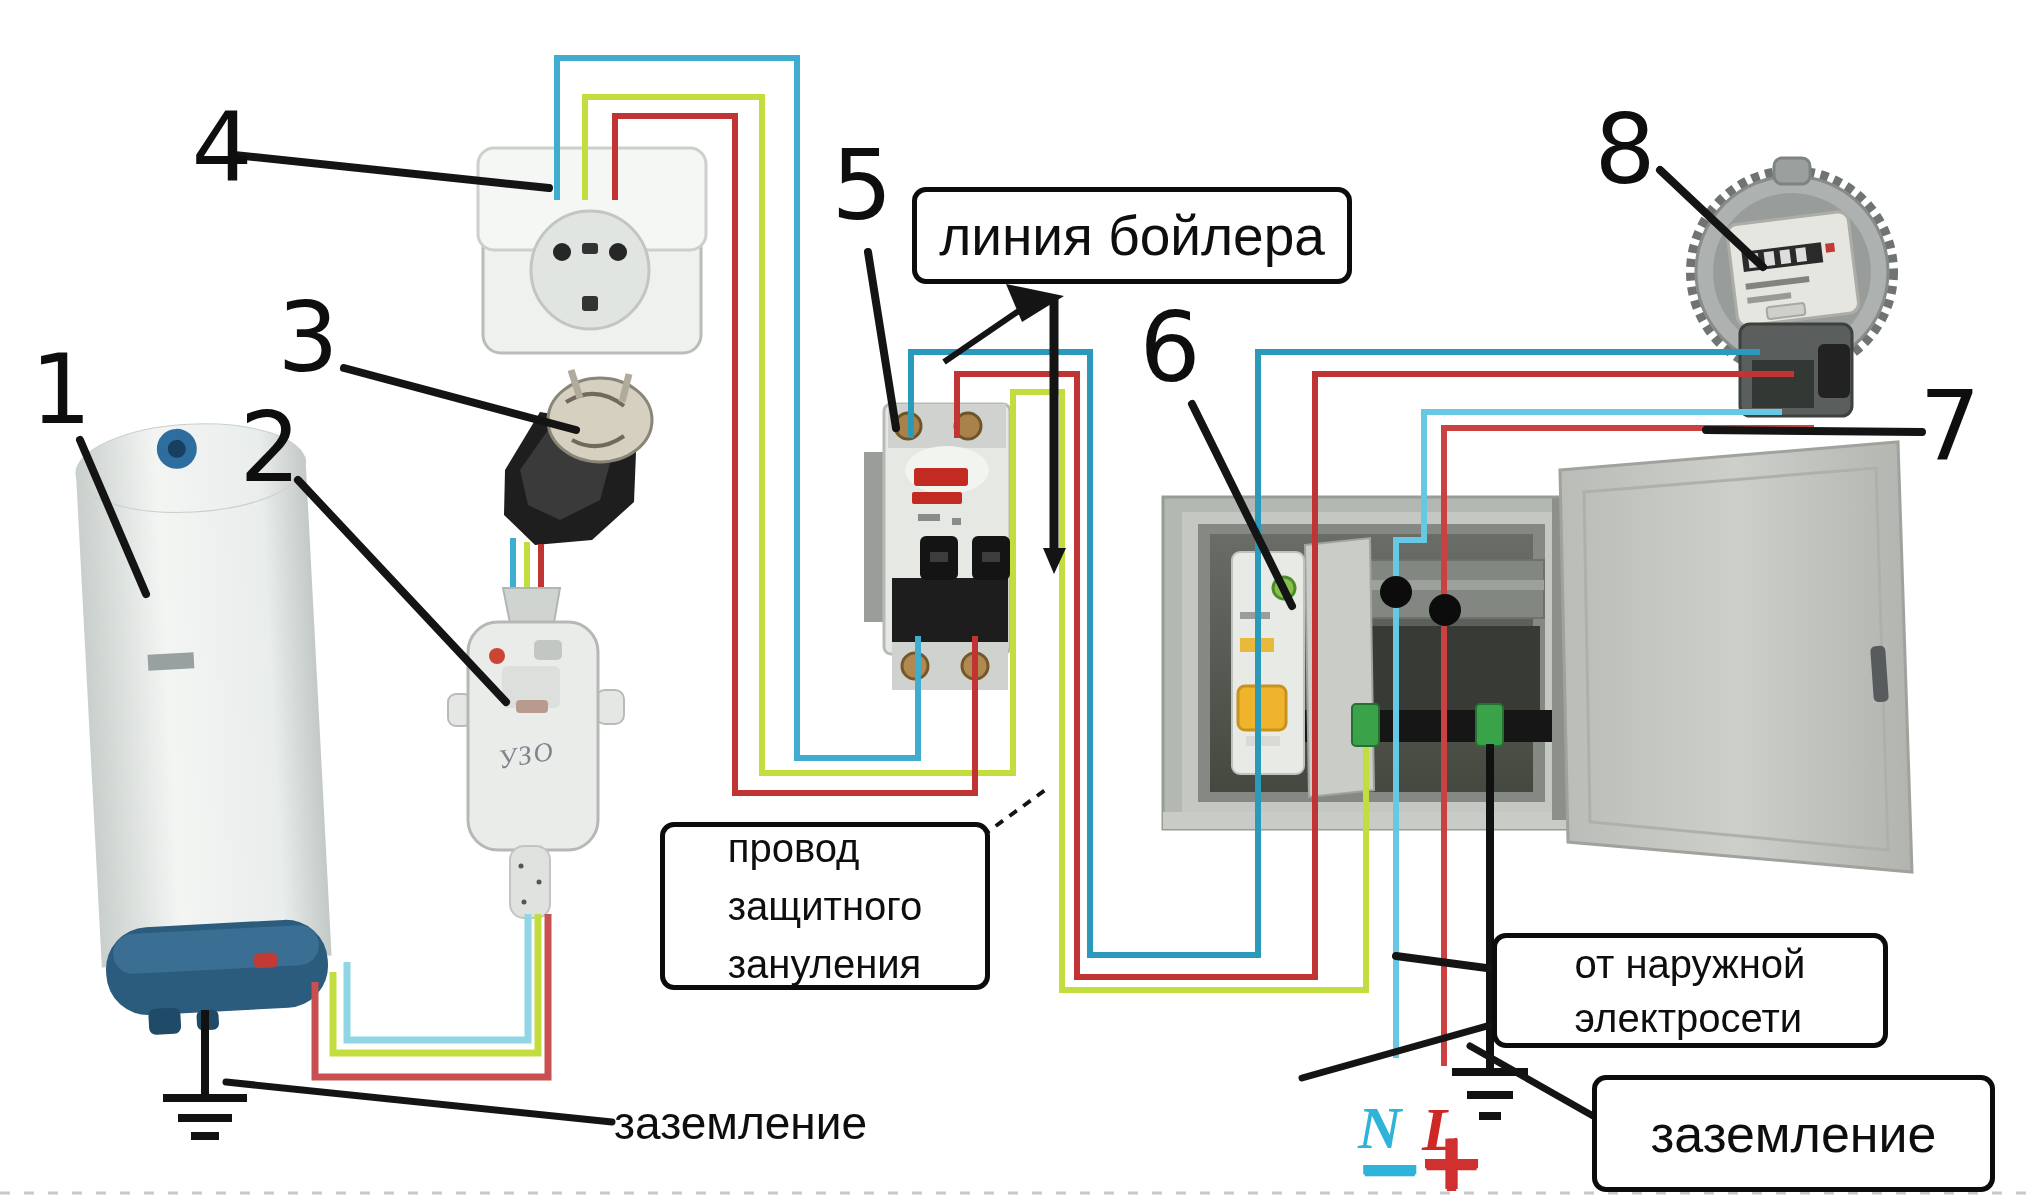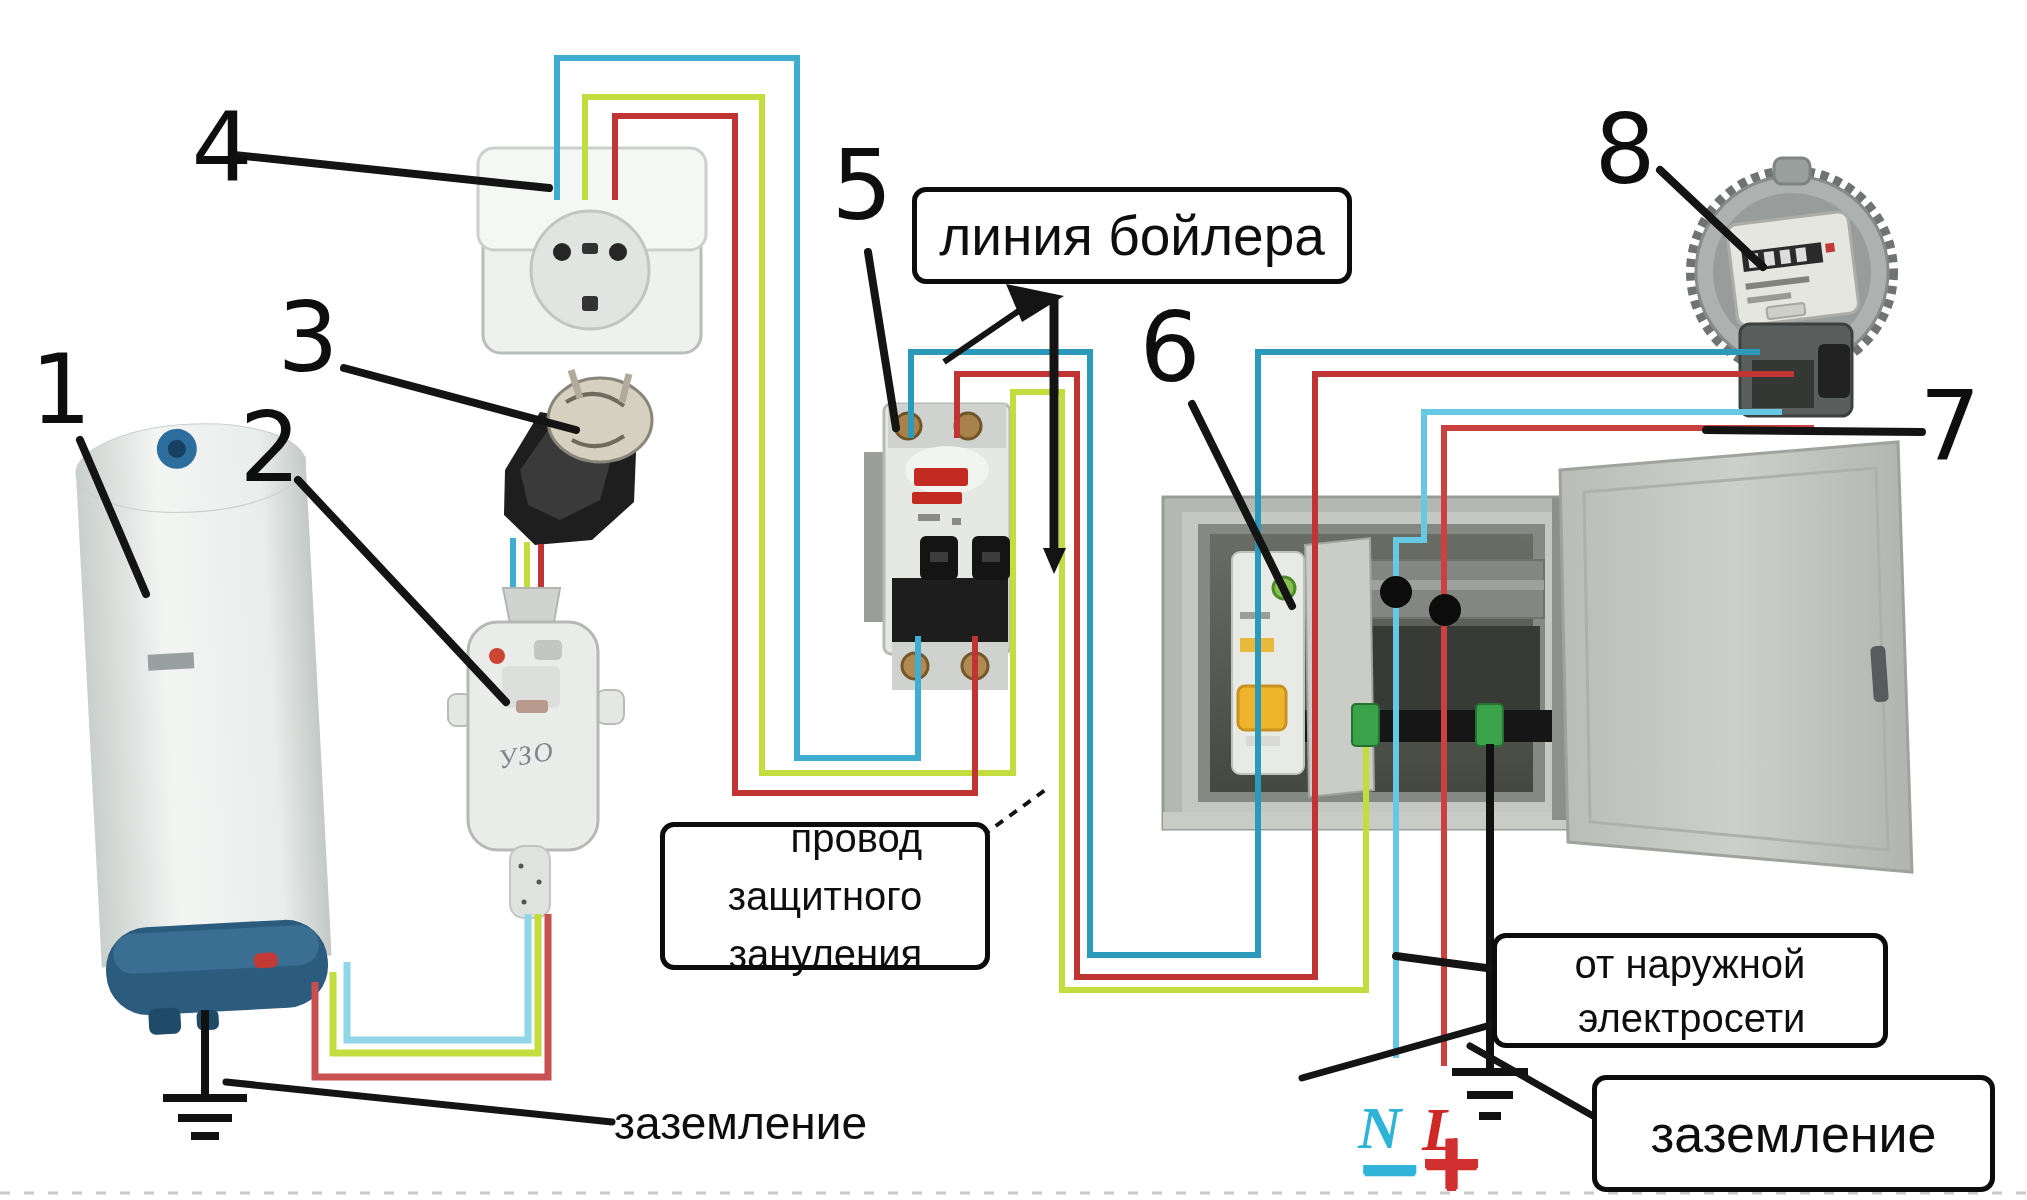--- a/index.html
+++ b/index.html
@@ -2,21 +2,21 @@
 <html><head>
 <meta charset="utf-8">
 <style>
   html,body{margin:0;padding:0;background:#fff;}
   #canvas{position:relative;width:2027px;height:1200px;background:#fff;overflow:hidden;
           font-family:"Liberation Sans",sans-serif;color:#0e0e0e;}
   svg{position:absolute;left:0;top:0;}
   .callout{position:absolute;font-family:"DejaVu Sans","Liberation Sans",sans-serif;
            font-size:96px;font-weight:400;color:#0e0e0e;line-height:1;width:80px;text-align:center;}
   .labelbox{position:absolute;background:#fff;border:5px solid #0c0c0c;border-radius:14px;
-            display:flex;align-items:center;justify-content:center;text-align:right;
+            display:flex;align-items:center;justify-content:center;text-align:left;
             font-family:"Liberation Sans",sans-serif;box-sizing:border-box;}
   .multiline{white-space:pre-line;}
   .plainlabel{position:absolute;font-family:"Liberation Sans",sans-serif;color:#0e0e0e;}
   .nl{position:absolute;font-family:"Liberation Serif","DejaVu Serif",serif;
       font-weight:700;font-style:italic;line-height:1;}
   .sign{position:absolute;font-family:"DejaVu Sans",sans-serif;font-weight:700;line-height:1;
         text-shadow:1.5px 0 currentColor,-1.5px 0 currentColor,0 1.5px currentColor;}
   .uzo-text{position:absolute;left:498px;top:740px;font-family:"Liberation Serif",serif;
             font-style:italic;font-size:27px;color:#83838d;transform:rotate(-10deg);letter-spacing:2px;}
 </style>
@@ -239,21 +239,21 @@
 <div class="callout" style="left:230px;top:400px">2</div>
 <div class="callout" style="left:268px;top:290px">3</div>
 <div class="callout" style="left:182px;top:100px">4</div>
 <div class="callout" style="left:822px;top:138px">5</div>
 <div class="callout" style="left:1130px;top:300px">6</div>
 <div class="callout" style="left:1910px;top:378px">7</div>
 <div class="callout" style="left:1585px;top:102px">8</div>
 
 <div class="labelbox" style="left:912px;top:187px;width:440px;height:97px;font-size:55px">линия бойлера</div>
 
-<div class="labelbox multiline" style="left:660px;top:822px;width:330px;height:148px;font-size:40px;line-height:1.45">провод
+<div class="labelbox multiline" style="left:660px;top:822px;width:330px;height:168px;font-size:40px;line-height:1.45">провод
 защитного
 зануления</div>
 
 <div class="labelbox multiline" style="left:1492px;top:933px;width:396px;height:115px;font-size:40px;line-height:1.35">от наружной
 электросети</div>
 
 <div class="labelbox" style="left:1592px;top:1075px;width:403px;height:117px;font-size:52px">заземление</div>
 
 <div class="plainlabel" style="left:614px;top:1096px;font-size:46px">заземление</div>
 

